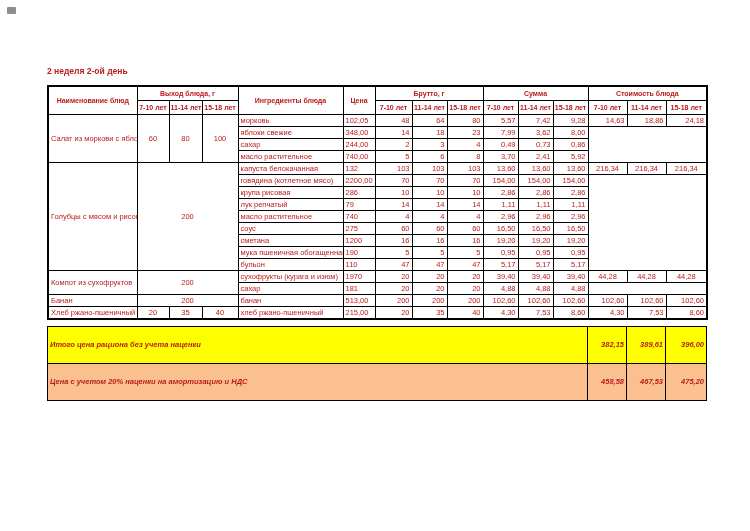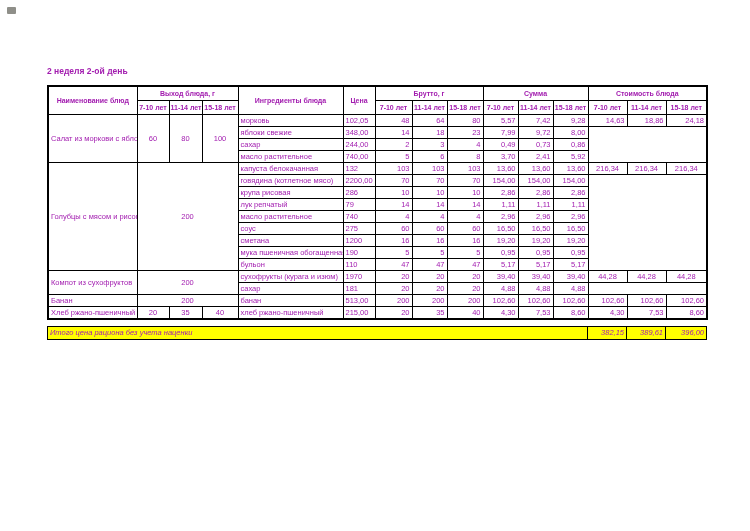--- a/index.html
+++ b/index.html
@@ -1,34 +1,34 @@
 <!DOCTYPE html>
 <html><head>
 <meta charset="utf-8">
 <style>
   html,body{margin:0;padding:0;background:#ffffff;}
   .page{position:relative;width:750px;height:531px;background:#ffffff;overflow:hidden;
-        font-family:"Liberation Sans",sans-serif;color:#a21caf;}
+        font-family:"Liberation Sans",sans-serif;color:#b91c1c;}
   .corner{position:absolute;left:7px;top:7px;width:9px;height:7px;background:#8f8f89;border-radius:1px;}
   .title{position:absolute;left:47px;top:66px;font-size:8.5px;font-weight:bold;}
   .sheet{position:absolute;left:47px;top:85px;}
   table{border-collapse:collapse;table-layout:fixed;}
   .main{width:659px;border:2px solid #000;}
   .main th,.main td{border:1px solid #000;font-size:7.5px;padding:0 2px;height:11px;
         line-height:1.05;overflow:hidden;white-space:nowrap;vertical-align:middle;}
   .main th{font-size:7px;font-weight:bold;text-align:center;padding:0 1px;height:13px;}
   .hb{border-bottom:2px solid #000;}
   .sep{border-right:2px solid #000;}
   .vt{vertical-align:top;}
   .c{text-align:center;}
   .r{text-align:right;}
   .name{white-space:normal;line-height:1.15;vertical-align:top;}
   .totals{width:659px;margin-top:6px;border:1px solid #000;}
-  .totals td{border:1px solid #000;font-size:7.5px;font-weight:normal;font-style:italic;
-        height:12px;padding:0 2px;line-height:1.1;overflow:hidden;white-space:nowrap;}
+  .totals td{border:1px solid #000;font-size:7.5px;font-weight:bold;font-style:italic;
+        height:12px;padding:12px 2px;line-height:1.1;overflow:hidden;white-space:nowrap;}
   .ty{background:#FFFF00;}
   .to{background:#FAC090;}
 </style>
 </head>
 <body>
 
 <div class="page">
   <div class="corner"></div>
   <div class="title">2 неделя 2-ой день</div>
 
@@ -94,21 +94,21 @@
         <td class="r">18,86</td>
         <td class="r">24,18</td>
       </tr>
       <tr>
         <td class="sep">яблоки свежие</td>
         <td class="sep">348,00</td>
         <td class="r">14</td>
         <td class="r">18</td>
         <td class="r sep">23</td>
         <td class="r">7,99</td>
-        <td class="r">9,72</td>
+        <td class="r">3,62</td>
         <td class="r sep">8,00</td>
         <td colspan="3" rowspan="3"></td>
       </tr>
       <tr>
         <td class="sep">сахар</td>
         <td class="sep">244,00</td>
         <td class="r">2</td>
         <td class="r">3</td>
         <td class="r sep">4</td>
         <td class="r">0,49</td>
@@ -293,16 +293,22 @@
           <col style="width:39px">
           <col style="width:41px">
       </colgroup>
       <tbody>
           <tr>
         <td class="ty">Итого цена рациона без учета наценки</td>
         <td class="ty r">382,15</td>
         <td class="ty r">389,61</td>
         <td class="ty r">396,00</td>
       </tr>
+      <tr>
+        <td class="to">Цена с учетом 20% наценки на амортизацию и НДС</td>
+        <td class="to r">458,58</td>
+        <td class="to r">467,53</td>
+        <td class="to r">475,20</td>
+      </tr>
     </tbody>
       </table>
   </div>
 </div>
 
 </body></html>

